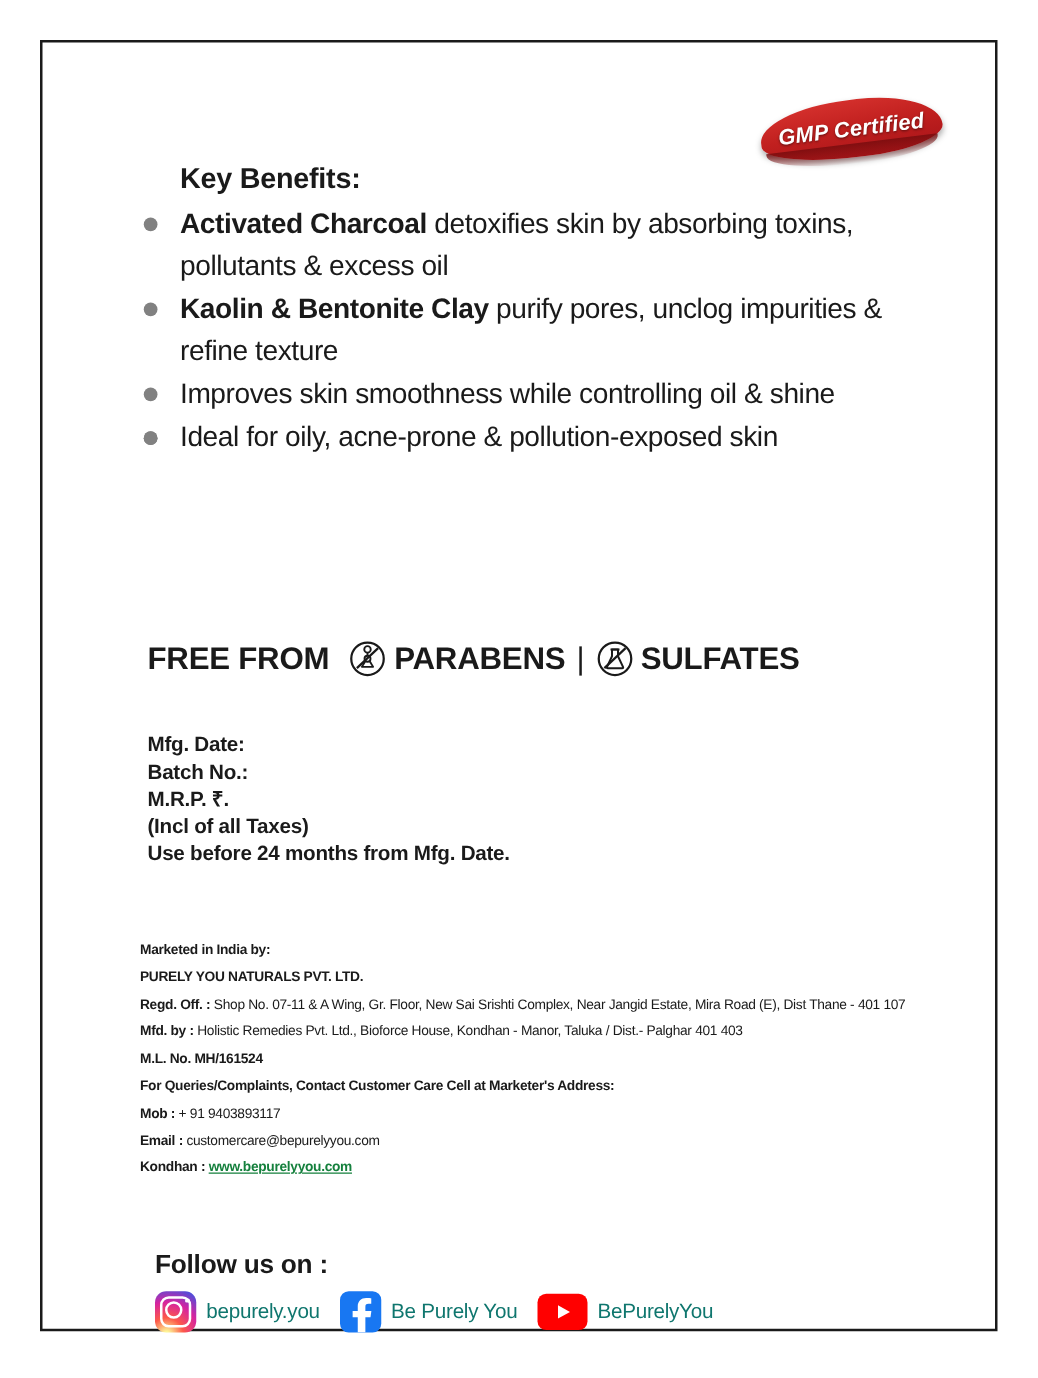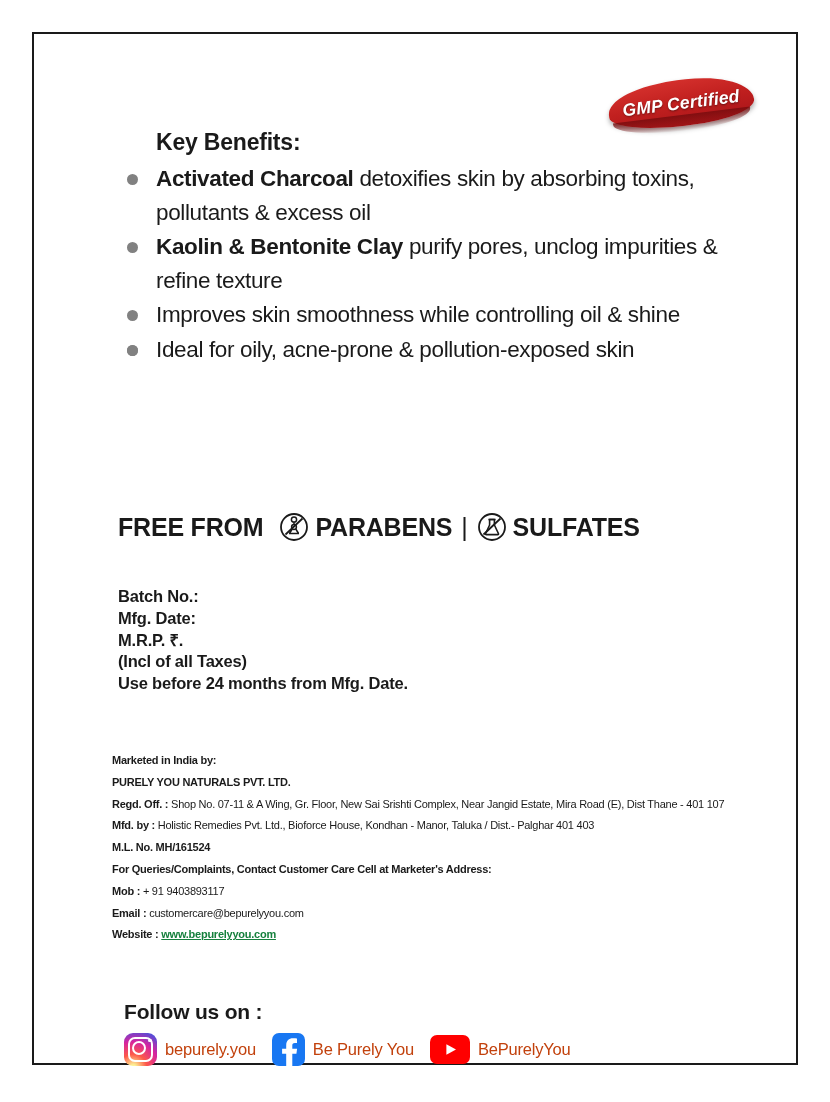--- a/index.html
+++ b/index.html
@@ -70,21 +70,21 @@
     font-weight: bold;
     font-style: italic;
     letter-spacing: 0.2px;
     text-shadow: 0 1px 2px rgba(0,0,0,0.45);
     white-space: nowrap;
   }
 
   
   .benefits {
     position: absolute;
-    left: 88px;
+    left: 76px;
     top: 95px;
     width: 640px;
   }
   .benefits-title {
     font-size: 23px;
     font-weight: bold;
     letter-spacing: -0.2px;
     margin: 0 0 6px 34px;
   }
   .benefit-list {
@@ -182,21 +182,21 @@
   }
   .social-item {
     display: flex;
     align-items: center;
     margin-right: 16px;
   }
   .social-handle {
     font-size: 16.5px;
     letter-spacing: -0.2px;
     margin-left: 8px;
-    color: #c2410c;
+    color: #0f766e;
   }
   .ig-icon {
     width: 33px;
     height: 33px;
     border-radius: 9px;
     background:
       radial-gradient(circle at 28% 105%, #fdf497 0%, #fdf497 6%, #fd5949 32%, #d6249f 62%, #285AEB 100%);
     position: relative;
     flex: none;
   }
@@ -300,37 +300,37 @@
         <circle cx="15" cy="15" r="13" fill="none" stroke="#1a1a1a" stroke-width="1.8"></circle>
         <path d="M12.6 7.5 L12.6 13 L8.6 21.5 Q8.1 22.6 9.3 22.6 L20.7 22.6 Q21.9 22.6 21.4 21.5 L17.4 13 L17.4 7.5 Z" fill="none" stroke="#1a1a1a" stroke-width="1.6" stroke-linejoin="round"></path>
         <line x1="11.4" y1="7.5" x2="18.6" y2="7.5" stroke="#1a1a1a" stroke-width="1.6"></line>
         <line x1="6.5" y1="22.5" x2="23.5" y2="6.5" stroke="#1a1a1a" stroke-width="1.8"></line>
       </svg>
     </span>
     <span>SULFATES</span>
   </div>
 
   <div class="batch-block">
+    <div class="row">Mfg. Date:</div>
     <div class="row">Batch No.:</div>
-    <div class="row">Mfg. Date:</div>
     <div class="row">M.R.P. ₹.</div>
     <div class="row">(Incl of all Taxes)</div>
     <div class="row">Use before 24 months from Mfg. Date.</div>
   </div>
 
   <div class="marketer-block">
     <div class="row b">Marketed in India by:</div>
     <div class="row b">PURELY YOU NATURALS PVT. LTD.</div>
     <div class="row"><span class="b">Regd. Off. : </span><span> Shop No. 07-11 &amp;  A Wing, Gr. Floor, New Sai Srishti Complex, Near Jangid Estate, Mira Road (E), Dist Thane - 401 107</span></div>
     <div class="row"><span class="b">Mfd. by : </span><span>Holistic Remedies Pvt. Ltd., Bioforce House, Kondhan - Manor, Taluka / Dist.- Palghar 401 403</span></div>
     <div class="row b">M.L. No. MH/161524</div>
     <div class="row b">For Queries/Complaints, Contact Customer Care Cell at Marketer's Address:</div>
     <div class="row"><span class="b">Mob : </span><span>+ 91 9403893117</span></div>
     <div class="row"><span class="b">Email : </span><span>customercare@bepurelyyou.com</span></div>
-    <div class="row"><span class="b">Website : </span><a class="link" href="#">www.bepurelyyou.com</a></div>
+    <div class="row"><span class="b">Kondhan : </span><a class="link" href="#">www.bepurelyyou.com</a></div>
   </div>
 
   <div class="follow">
     <div class="follow-title">Follow us on :</div>
     <div class="social-row">
 
       <div class="social-item">
         <span class="ig-icon">
             <span class="ig-dot"></span>
           </span>

